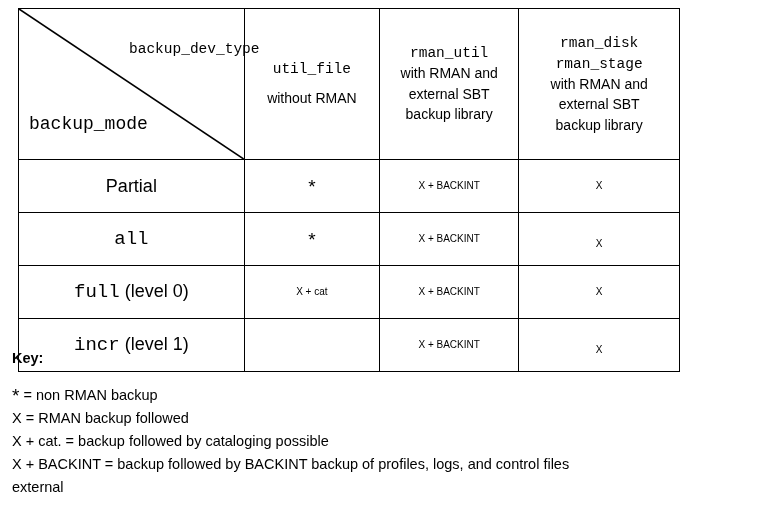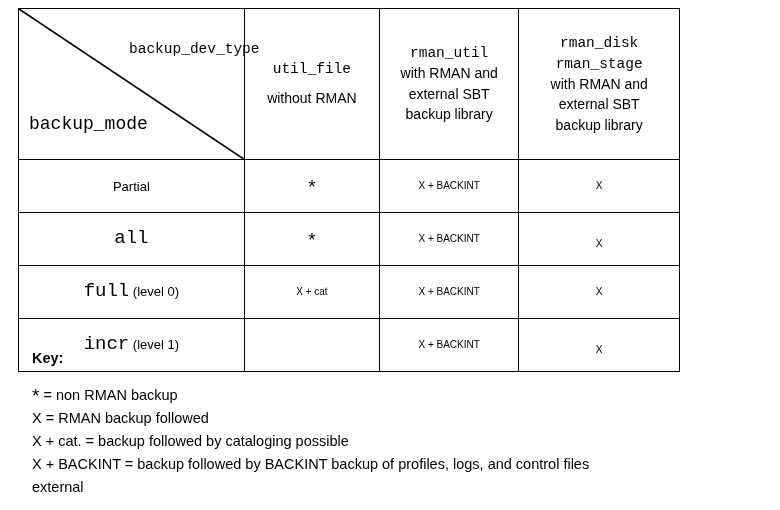--- a/index.html
+++ b/index.html
@@ -90,40 +90,40 @@
   .hdr-stack > div { margin: 3px 0; }
   .hdr-util .mono { display: block; margin-bottom: 12px; }
   .hdr-util .sans { display: block; text-align: center; }
 
   td.rowhead {
     text-align: left;
     padding-left: 12px;
     height: 44px;
   }
   td.rowhead .mono { font-size: 19px; }
-  td.rowhead .sans { font-size: 13px; text-align: center; }
+  td.rowhead .sans { font-size: 18px; text-align: center; }
   td.rowhead.partial { font-size: 15px; }
 
   td.cell {
     height: 44px;
     font-size: 14px;
   }
   td.cell.star {
     font-size: 19px;
     line-height: 1;
   }
   td.cell.xmark {
     font-size: 10px;
   }
   .x-low { position: relative; top: 5px; }
 
   
   .key {
     position: absolute;
-    left: 32px;
+    left: 12px;
     top: 350px;
     width: 740px;
   }
   .key-title {
     font-weight: bold;
     font-size: 14.5px;
     margin-bottom: 18px;
   }
   .key-line {
     font-size: 14.5px;

